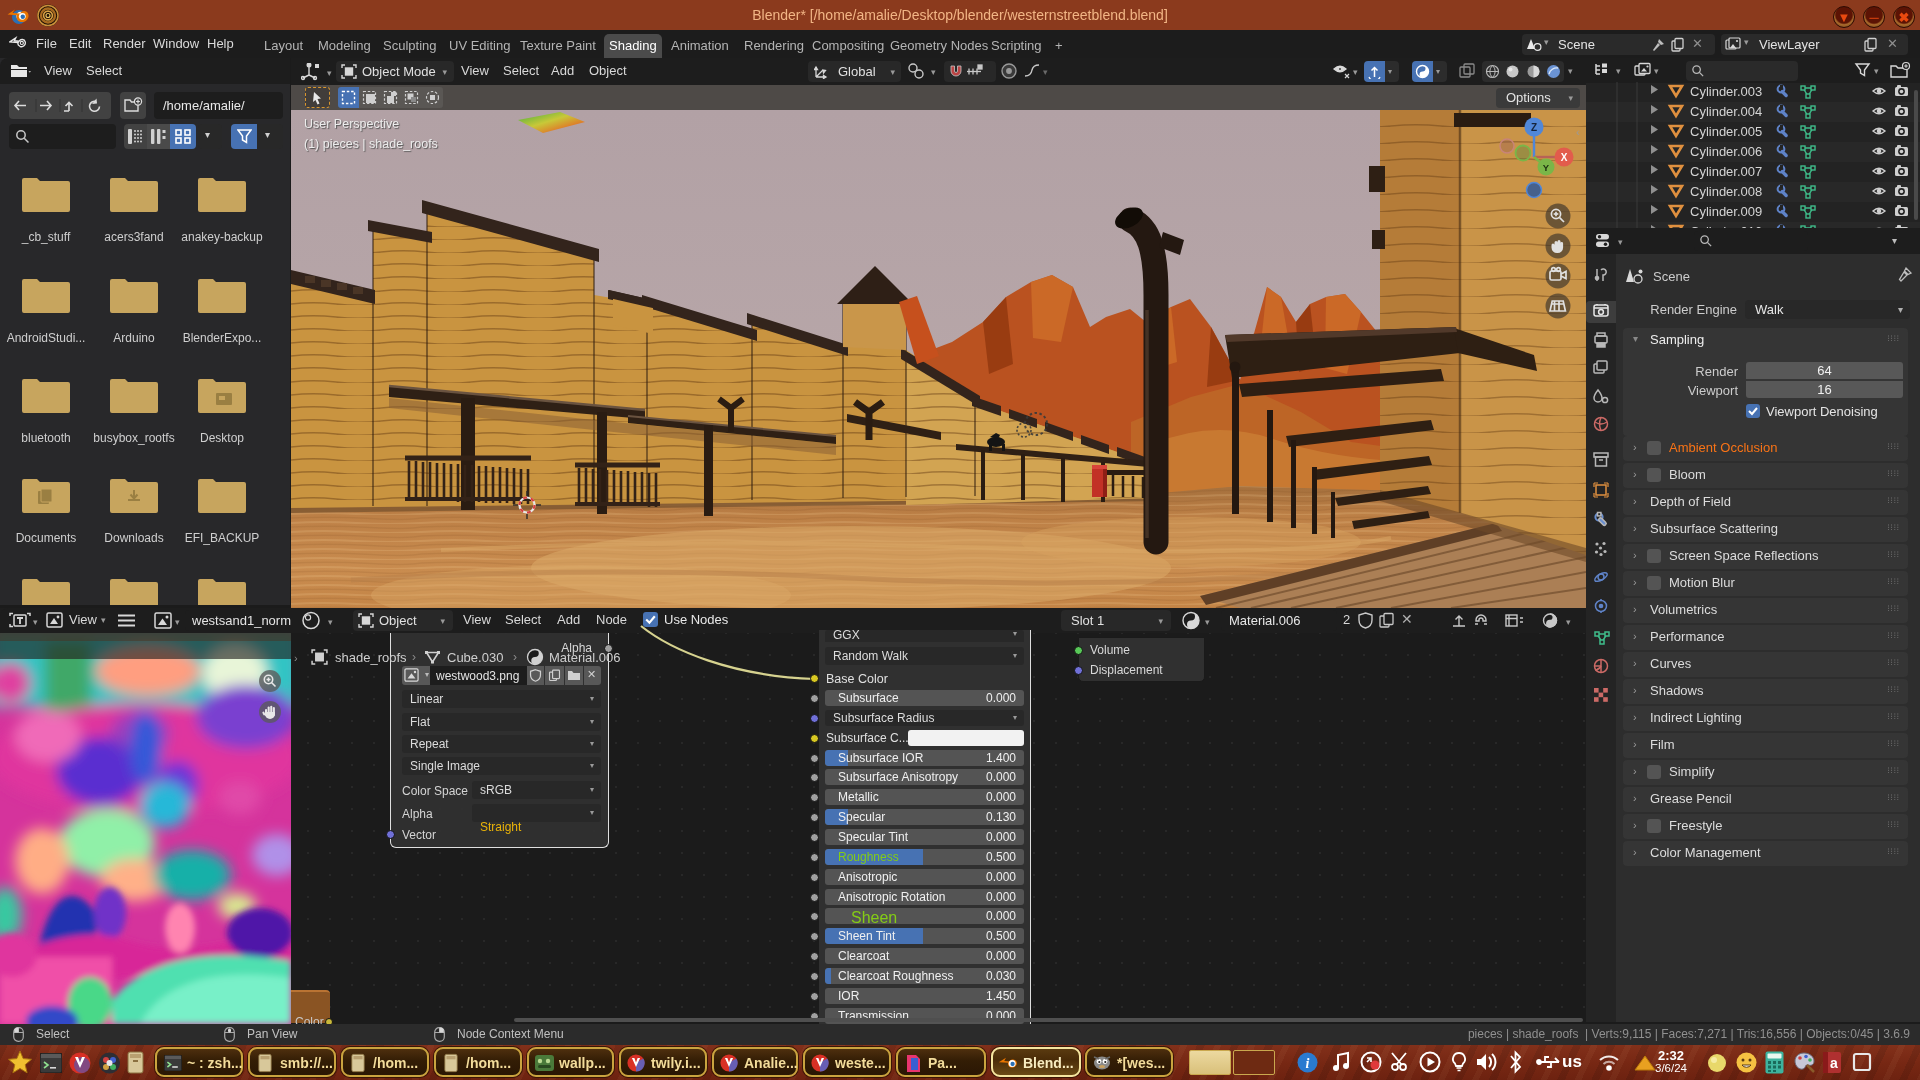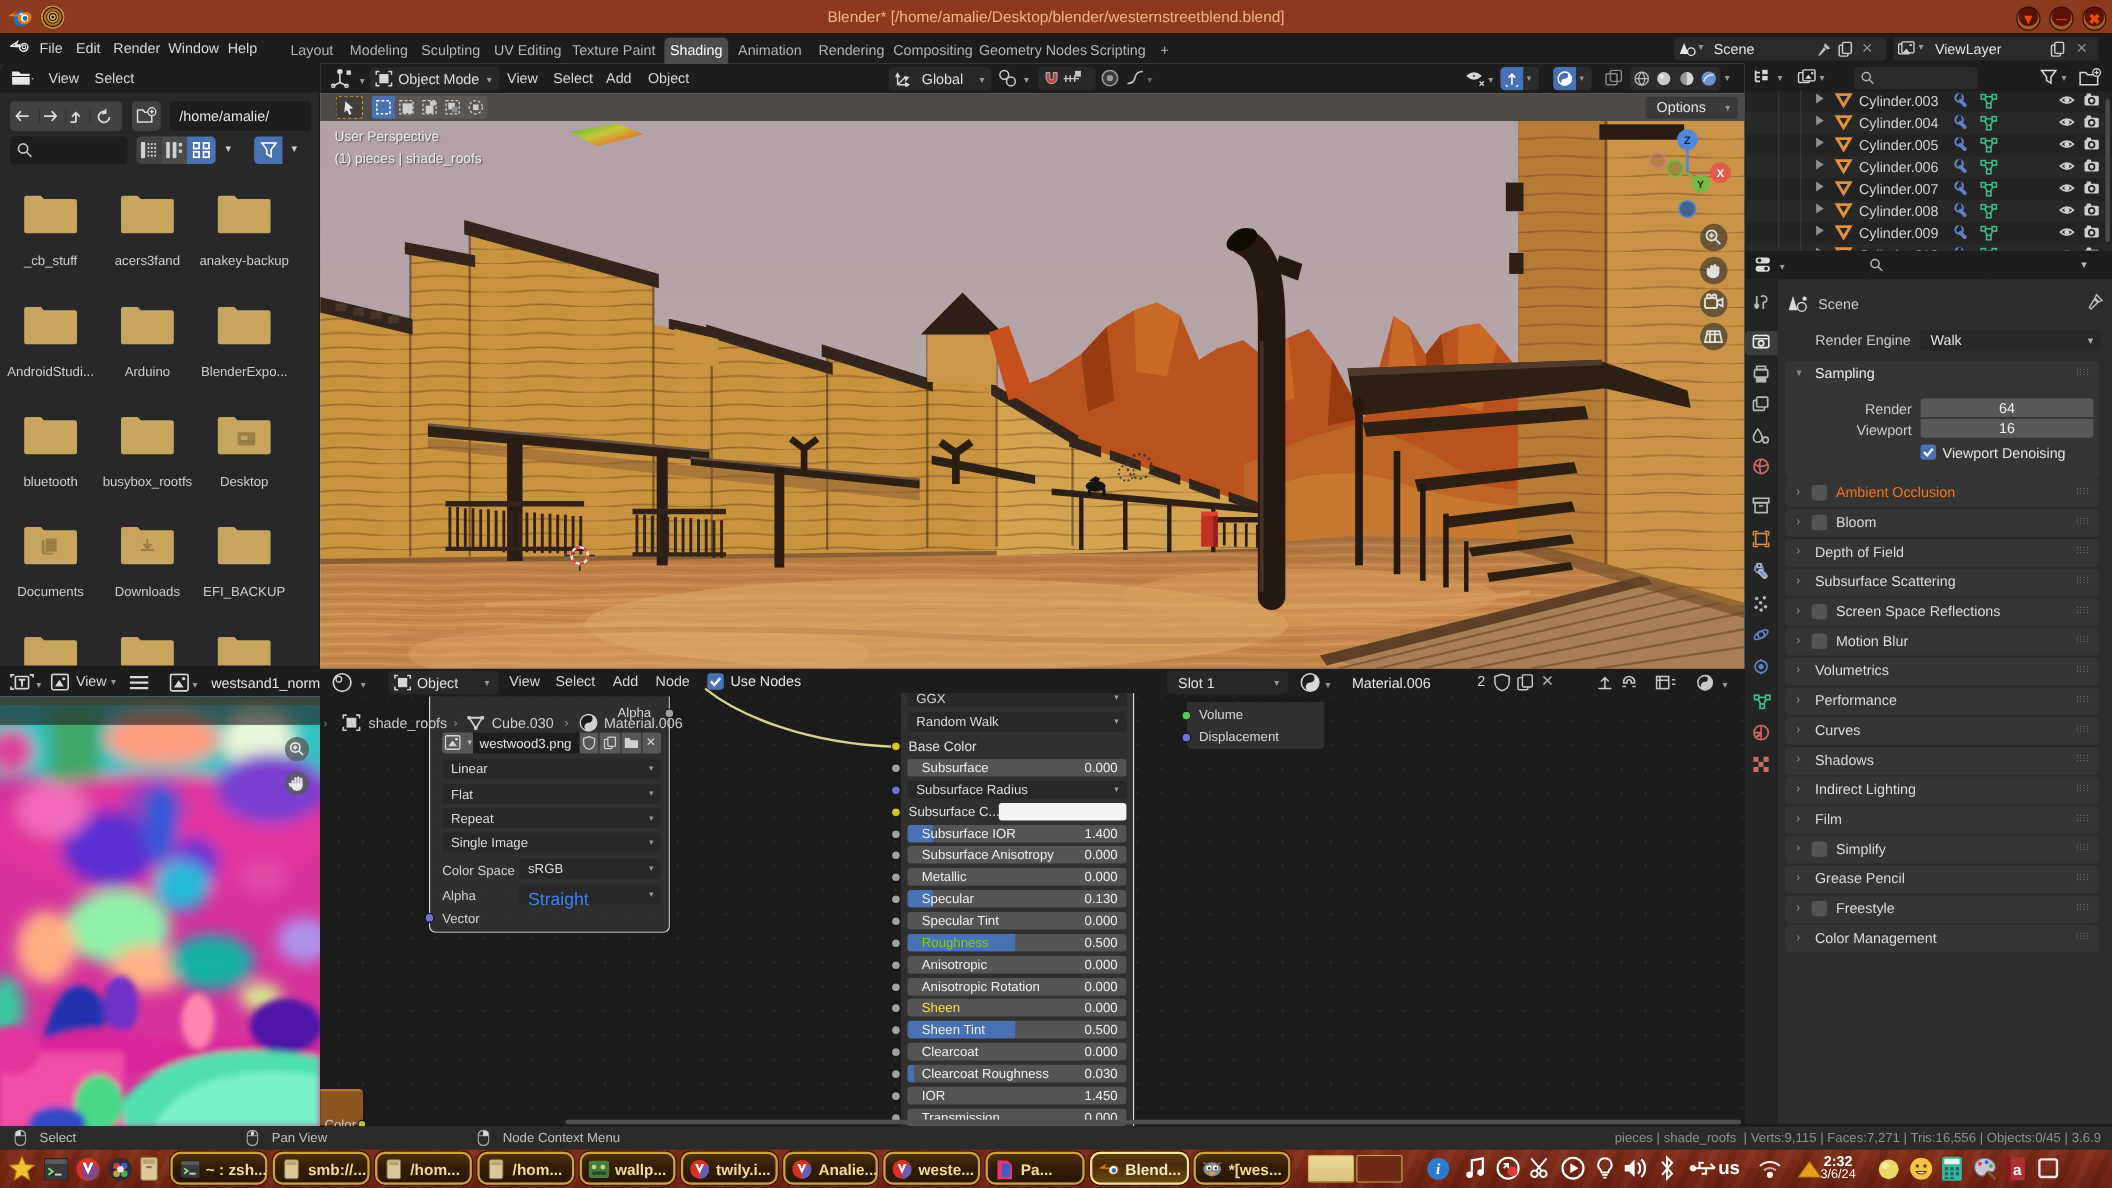--- a/index.html
+++ b/index.html
@@ -1210,21 +1210,21 @@
         <span class="txt" style="left:8px;top:2px;color:#dcdcdc;font-size:12px">Single Image</span>
         <span class="txt" style="right:7px;top:4px;color:#9a9a9a;font-size:8px">▾</span>
       </div>
   <span class="txt" style="left:11px;top:151px;color:#d4d4d4;font-size:12px">Color Space</span>
   <div class="abs" style="left:81px;top:148px;width:129px;height:18px;background:#282828;border-radius:3px">
         <span class="txt" style="left:8px;top:2px;color:#dcdcdc;font-size:12px">sRGB</span>
         <span class="txt" style="right:7px;top:4px;color:#9a9a9a;font-size:8px">▾</span>
       </div>
   <span class="txt" style="left:11px;top:174px;color:#d4d4d4;font-size:12px">Alpha</span>
   <div class="abs" style="left:81px;top:171px;width:129px;height:18px;background:#282828;border-radius:3px">
-        <span class="txt" style="left:8px;top:6px;color:#3b82f6;font-size:16px">Straight</span>
+        <span class="txt" style="left:8px;top:16px;color:#eab308;font-size:12px">Straight</span>
         <span class="txt" style="right:7px;top:4px;color:#9a9a9a;font-size:8px">▾</span>
       </div>
   <span class="txt" style="left:11px;top:195px;color:#d4d4d4;font-size:12px">Vector</span>
   <div class="abs" style="left:-5px;top:197px;width:9px;height:9px;border-radius:50%;background:#7070d8;border:1px solid #111"></div>
  </div>
  <div class="abs" id="bsdf" style="left:528px;top:22px;width:212px;height:394px;background:#303030;border-right:1.5px solid #dedede">
  <div class="abs" style="left:6px;top:0px;width:199px;height:12px;background:#282828;border-radius:3px 3px 0 0">
         <span class="txt" style="left:8px;top:-2px;color:#dcdcdc;font-size:12px">GGX</span>
         <span class="txt" style="right:7px;top:-1px;color:#9a9a9a;font-size:8px">▾</span>
       </div>
@@ -1285,21 +1285,21 @@
         <span class="txt" style="left:13px;top:1px;color:#f0f0f0;font-size:12px">Anisotropic</span>
         <span class="txt" style="right:8px;top:1px;color:#f0f0f0;font-size:12px">0.000</span>
       </div>
  <div class="abs" style="left:-9px;top:262.5px;width:9px;height:9px;border-radius:50%;background:#a0a0a0;border:1px solid #111"></div>
  <div class="abs" style="left:6px;top:258.5px;width:199px;height:16px;background:#545454;border-radius:3px;overflow:hidden">
         <span class="txt" style="left:13px;top:1px;color:#f0f0f0;font-size:12px">Anisotropic Rotation</span>
         <span class="txt" style="right:8px;top:1px;color:#f0f0f0;font-size:12px">0.000</span>
       </div>
  <div class="abs" style="left:-9px;top:282.35px;width:9px;height:9px;border-radius:50%;background:#a0a0a0;border:1px solid #111"></div>
  <div class="abs" style="left:6px;top:278.35px;width:199px;height:16px;background:#545454;border-radius:3px;overflow:hidden">
-        <span class="txt" style="left:13px;top:1px;color:#fde047;font-size:12px">Sheen</span>
+        <span class="txt" style="left:26px;top:1px;color:#84cc16;font-size:16px">Sheen</span>
         <span class="txt" style="right:8px;top:1px;color:#f0f0f0;font-size:12px">0.000</span>
       </div>
  <div class="abs" style="left:-9px;top:302.2px;width:9px;height:9px;border-radius:50%;background:#a0a0a0;border:1px solid #111"></div>
  <div class="abs" style="left:6px;top:298.2px;width:199px;height:16px;background:#545454;border-radius:3px;overflow:hidden">
         <div class="abs" style="left:0;top:0;width:98px;height:16px;background:#4772b3;border-radius:3px 0 0 3px"></div>
         <span class="txt" style="left:13px;top:1px;color:#f0f0f0;font-size:12px">Sheen Tint</span>
         <span class="txt" style="right:8px;top:1px;color:#f0f0f0;font-size:12px">0.500</span>
       </div>
  <div class="abs" style="left:-9px;top:322.05px;width:9px;height:9px;border-radius:50%;background:#a0a0a0;border:1px solid #111"></div>
  <div class="abs" style="left:6px;top:318.05px;width:199px;height:16px;background:#545454;border-radius:3px;overflow:hidden">

